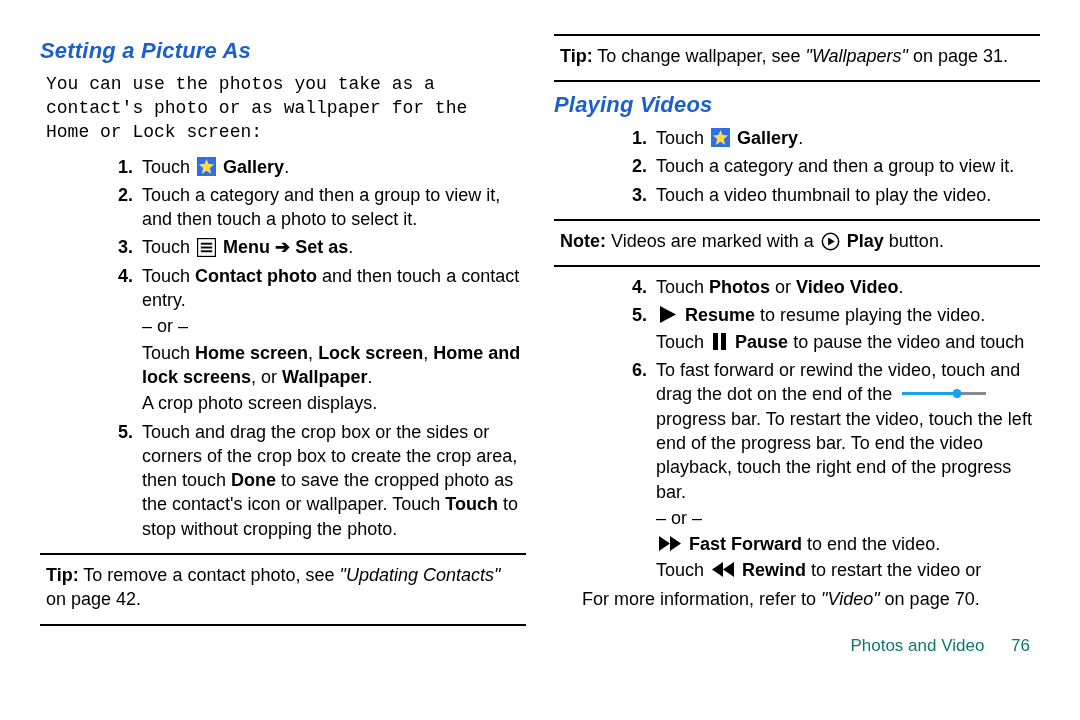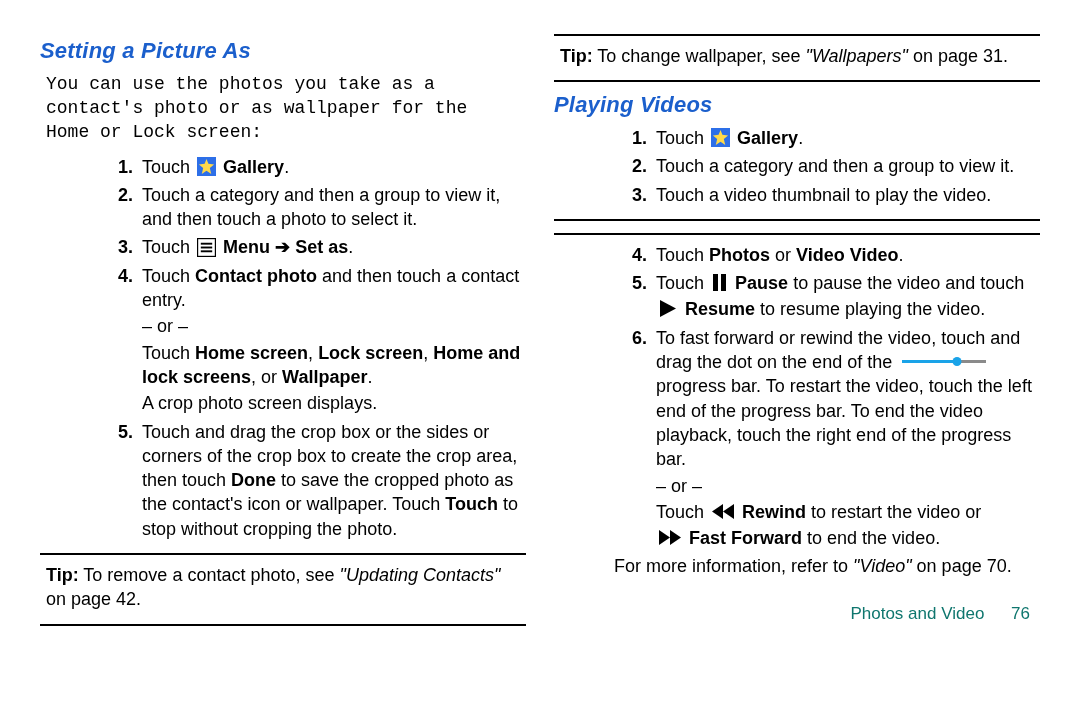--- a/index.html
+++ b/index.html
@@ -67,21 +67,21 @@
   .ref { font-style: italic; }
   .hr {
     border: none;
     border-top: 2px solid #000;
     margin: 12px 0 8px 0;
   }
   .tip, .note {
     margin: 6px 8px 4px 6px;
   }
   .more-info {
-    margin: 4px 8px 6px 60px;
+    margin: 4px 8px 6px 28px;
   }
   .footer {
     text-align: right;
     font-size: 17px;
     margin-top: 24px;
     padding-right: 10px;
     color: #0f766e;
   }
   .footer .pnum { display:inline-block; margin-left: 22px; }
 
@@ -184,83 +184,93 @@
             <polygon points="10,2 12,7 18,8 13.5,11.5 15,18 10,14.5 5,18 6.5,11.5 2,8 8,7" fill="#ffd94a"></polygon>
           </svg>
         </span>
         <span class="b">Gallery</span><span>.</span>
       </li>
       <li><span>Touch a category and then a group to view it.</span></li>
       <li><span>Touch a video thumbnail to play the video.</span></li>
     </ol>
 
     <hr class="hr">
+    <div class="note">
+      <span class="b">Note:</span><span> Videos are marked with a</span>
+      <span class="icon icon-play-circle">
+        <svg viewBox="0 0 20 20" width="19" height="19">
+          <circle cx="10" cy="10" r="8.6" fill="none" stroke="#000" stroke-width="1.6"></circle>
+          <polygon points="7.5,5.8 14.5,10 7.5,14.2" fill="#000"></polygon>
+        </svg>
+      </span>
+      <span class="b">Play</span><span> button.</span>
+    </div>
     <hr class="hr">
 
     <ol class="steps" start="4">
       <li>
         <span>Touch </span><span class="b">Photos</span><span> or </span><span class="b">Video Video</span><span>.</span>
       </li>
 
       <li>
         <div class="step-block">
+          <p>
+            <span class="icon icon-play-tri">
+              <svg viewBox="0 0 20 19" width="20" height="19">
+                <polygon points="2,1 18,9.5 2,18" fill="#000"></polygon>
+              </svg>
+            </span>
+            <span class="b">Resume</span><span> to resume playing the video.</span>
+          </p>
           <p>
             <span>Touch</span>
             <span class="icon icon-pause">
               <svg viewBox="0 0 17 19" width="17" height="19">
                 <rect x="2" y="1" width="5" height="17" fill="#000"></rect>
                 <rect x="10" y="1" width="5" height="17" fill="#000"></rect>
               </svg>
             </span>
             <span class="b">Pause</span><span> to pause the video and touch</span>
-          </p>
-          <p>
-            <span class="icon icon-play-tri">
-              <svg viewBox="0 0 20 19" width="20" height="19">
-                <polygon points="2,1 18,9.5 2,18" fill="#000"></polygon>
-              </svg>
-            </span>
-            <span class="b">Resume</span><span> to resume playing the video.</span>
           </p>
         </div>
       </li>
 
       <li>
         <div class="step-block">
           <p>
             <span>To fast forward or rewind the video, touch and drag the dot on the end of the</span>
             <span class="icon icon-progress">
               <svg viewBox="0 0 86 11" width="86" height="11">
                 <line x1="1" y1="5.5" x2="56" y2="5.5" stroke="#1aa3e8" stroke-width="3"></line>
                 <line x1="56" y1="5.5" x2="85" y2="5.5" stroke="#8a8a8a" stroke-width="3"></line>
                 <circle cx="56" cy="5.5" r="4.5" fill="#1aa3e8"></circle>
               </svg>
             </span>
             <span>progress bar. To restart the video, touch the left end of the progress bar. To end the video playback, touch the right end of the progress bar.</span>
           </p>
           <p>– or –</p>
           <p>
+            <span class="icon icon-ff">
+              <svg viewBox="0 0 24 17" width="24" height="17">
+                <polygon points="1,1 12,8.5 1,16" fill="#000"></polygon>
+                <polygon points="12,1 23,8.5 12,16" fill="#000"></polygon>
+              </svg>
+            </span>
+            <span class="b">Fast Forward</span><span> to end the video.</span>
+          </p>
+          <p>
             <span>Touch</span>
             <span class="icon icon-rew">
               <svg viewBox="0 0 24 17" width="24" height="17">
                 <polygon points="12,1 1,8.5 12,16" fill="#000"></polygon>
                 <polygon points="23,1 12,8.5 23,16" fill="#000"></polygon>
               </svg>
             </span>
             <span class="b">Rewind</span><span> to restart the video or</span>
           </p>
-          <p>
-            <span class="icon icon-ff">
-              <svg viewBox="0 0 24 17" width="24" height="17">
-                <polygon points="1,1 12,8.5 1,16" fill="#000"></polygon>
-                <polygon points="12,1 23,8.5 12,16" fill="#000"></polygon>
-              </svg>
-            </span>
-            <span class="b">Fast Forward</span><span> to end the video.</span>
-          </p>
         </div>
       </li>
     </ol>
 
     <div class="more-info">
       <span>For more information, refer to </span><span class="ref">"Video"</span><span> on page 70.</span>
     </div>
 
     <div class="footer">
       <span>Photos and Video</span>

